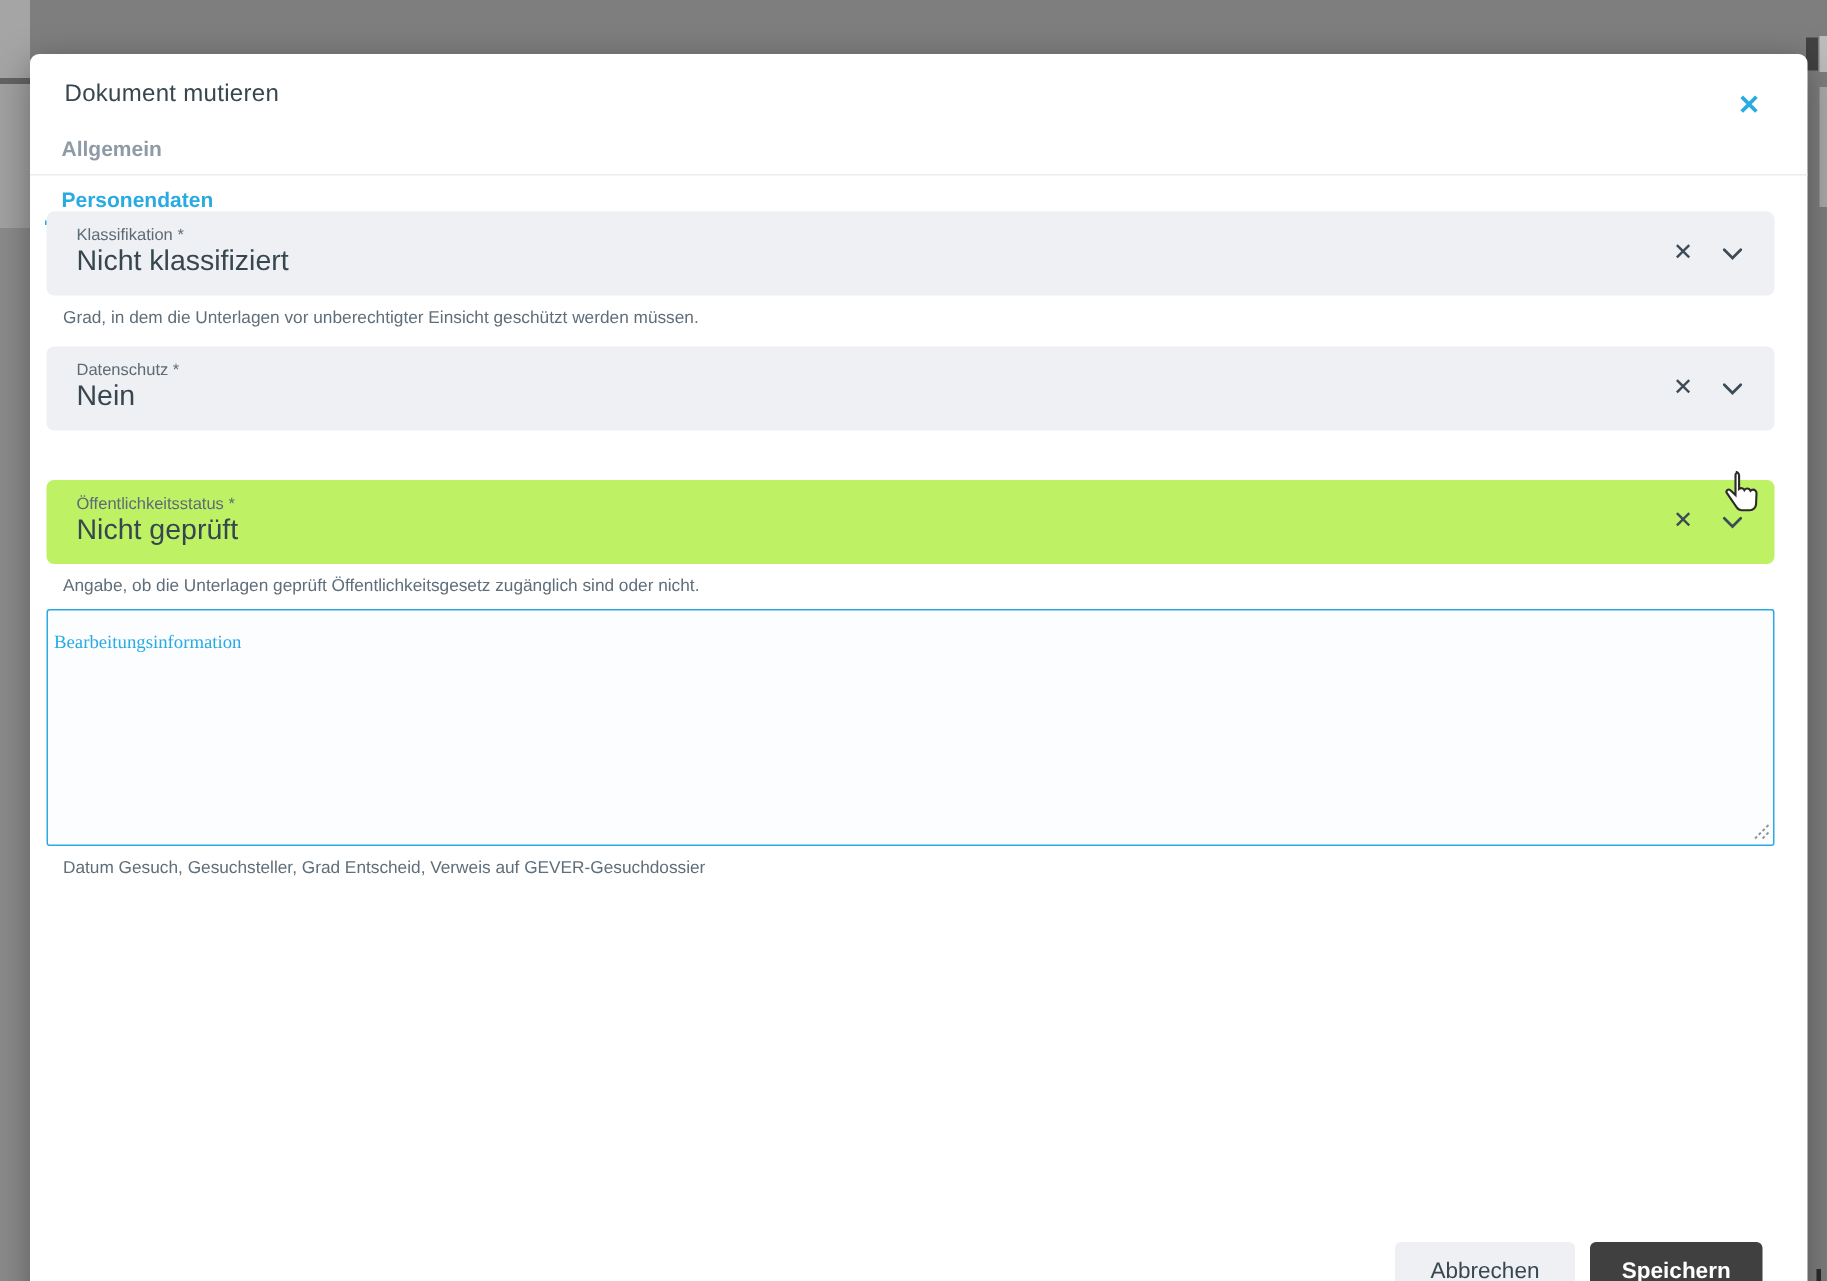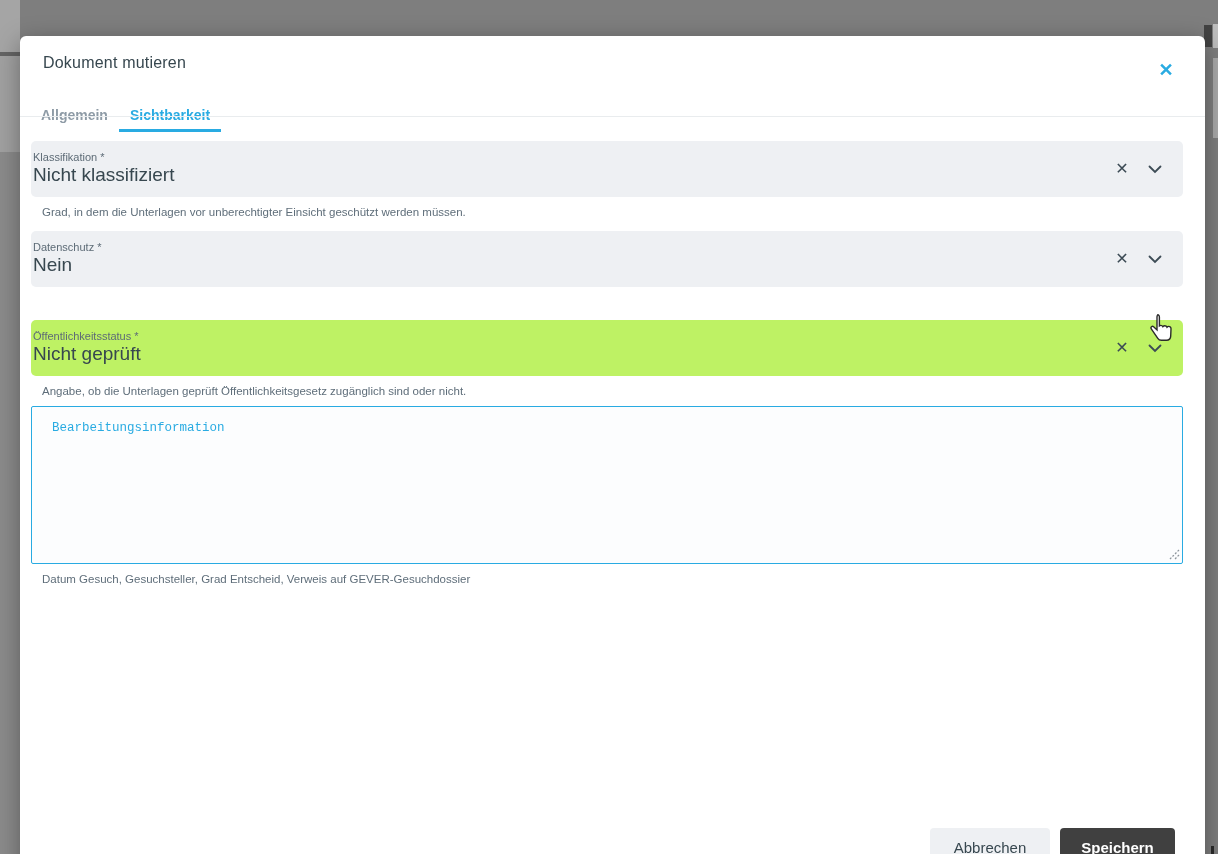--- a/index.html
+++ b/index.html
@@ -21,44 +21,44 @@
   .bd-dot2{left:158px;top:848px;width:2px;height:3px;background:#4e4e4e;}
 
   .modal{position:absolute;left:20px;top:8px;width:1185px;height:837px;
          background:#ffffff;border-radius:6px;box-shadow:0 6px 24px rgba(0,0,0,.35);margin-top:28px;}
   .modal-title{position:absolute;left:23px;top:18px;font-size:16px;font-weight:500;
                color:#37474f;letter-spacing:.2px;}
   .close-btn{position:absolute;right:27px;top:22px;width:24px;height:24px;
              display:flex;align-items:center;justify-content:center;cursor:pointer;}
   .close-btn span{color:#29abe2;font-size:18px;font-weight:700;line-height:1;}
 
-  .tabs{position:absolute;left:10px;top:62px;display:flex;}
+  .tabs{position:absolute;left:10px;top:46px;display:flex;flex-direction:column;}
   .tab{position:relative;display:flex;align-items:center;height:34px;padding:0 11px;
        font-size:14px;font-weight:700;color:#8e9ba6;cursor:pointer;}
   .tab.active{color:#29abe2;}
   .tab.active::after{content:"";position:absolute;left:0;right:0;bottom:0;height:3px;
                      background:#29abe2;}
   .tabs-divider{position:absolute;left:0;top:80px;width:100%;height:1px;background:#e9ecee;}
 
   .field{position:absolute;left:11px;width:1152px;height:56px;background:#eef0f3;
-         border-radius:5px;box-sizing:border-box;padding:9px 90px 0 2px;cursor:pointer;}
+         border-radius:5px;box-sizing:border-box;padding:9px 90px 0 20px;cursor:pointer;}
   .field.hovered{background:#bef264;}
   .field-label{font-size:11px;color:#5d6b76;line-height:14px;}
   .field-value{font-size:19px;font-weight:500;color:#37474f;line-height:21px;}
   .field-icons{position:absolute;right:18px;top:50%;transform:translateY(-50%);
                display:flex;align-items:center;gap:13px;}
   .icon-btn{width:20px;height:20px;display:flex;align-items:center;justify-content:center;
             cursor:pointer;}
   .icon-btn .x{font-size:16px;font-weight:500;color:#3c4b55;line-height:1;}
   .helper{position:absolute;left:22px;font-size:11.5px;color:#5f6e7a;line-height:12px;}
 
   .textarea-wrap{position:absolute;left:11px;top:370px;width:1152px;height:158px;}
   textarea.notes{width:100%;height:100%;box-sizing:border-box;resize:none;
         border:1.5px solid #29abe2;border-radius:2px;background:#fcfdfe;
-        padding:14px 20px;font-family:Liberation Mono, monospace;font-size:12.5px;
+        padding:14px 4px;font-family:Liberation Serif, serif;font-size:12.5px;
         color:#4d7c0f;outline:none;}
   textarea.notes::placeholder{color:#29abe2;opacity:1;}
   .resize-grip{position:absolute;right:2px;bottom:3px;width:13px;height:13px;
                pointer-events:none;}
 
   .footer{position:absolute;right:30px;top:792px;display:flex;gap:10px;}
   .btn{height:38px;border:none;border-radius:4px;font-family:"Liberation Sans",sans-serif;
        font-size:15px;display:flex;align-items:center;justify-content:center;cursor:pointer;}
   .btn-cancel{width:120px;background:#eef0f3;color:#37474f;font-weight:500;}
   .btn-save{width:115px;background:#404040;color:#ffffff;font-weight:700;}
@@ -85,21 +85,21 @@
   <div class="modal">
 
     <div class="modal-title">Dokument mutieren</div>
 
     <div class="close-btn">
       <span>✕</span>
     </div>
 
     <div class="tabs">
       <div class="tab">Allgemein</div>
-      <div class="tab active">Sichtbarkeit</div>
+      <div class="tab active">Personendaten</div>
     </div>
     <div class="tabs-divider"></div>
 
     <div class="field" style="top:105px;">
       <div class="field-label">Klassifikation *</div>
       <div class="field-value">Nicht klassifiziert</div>
       <div class="field-icons">
         <div class="icon-btn">
           <span class="x">✕</span>
         </div>

